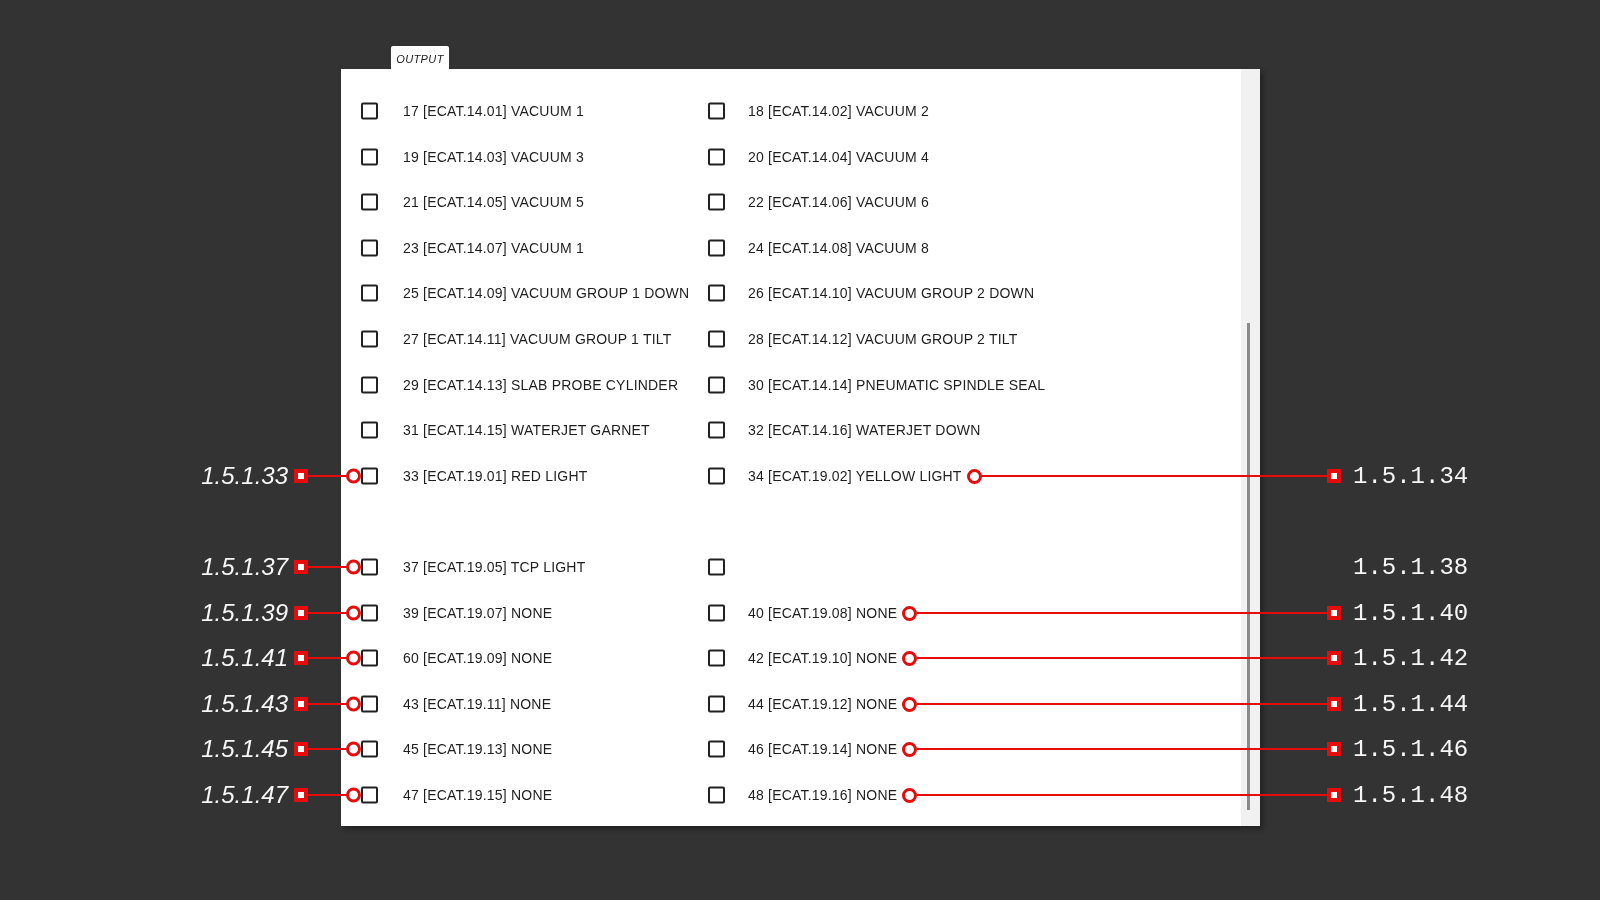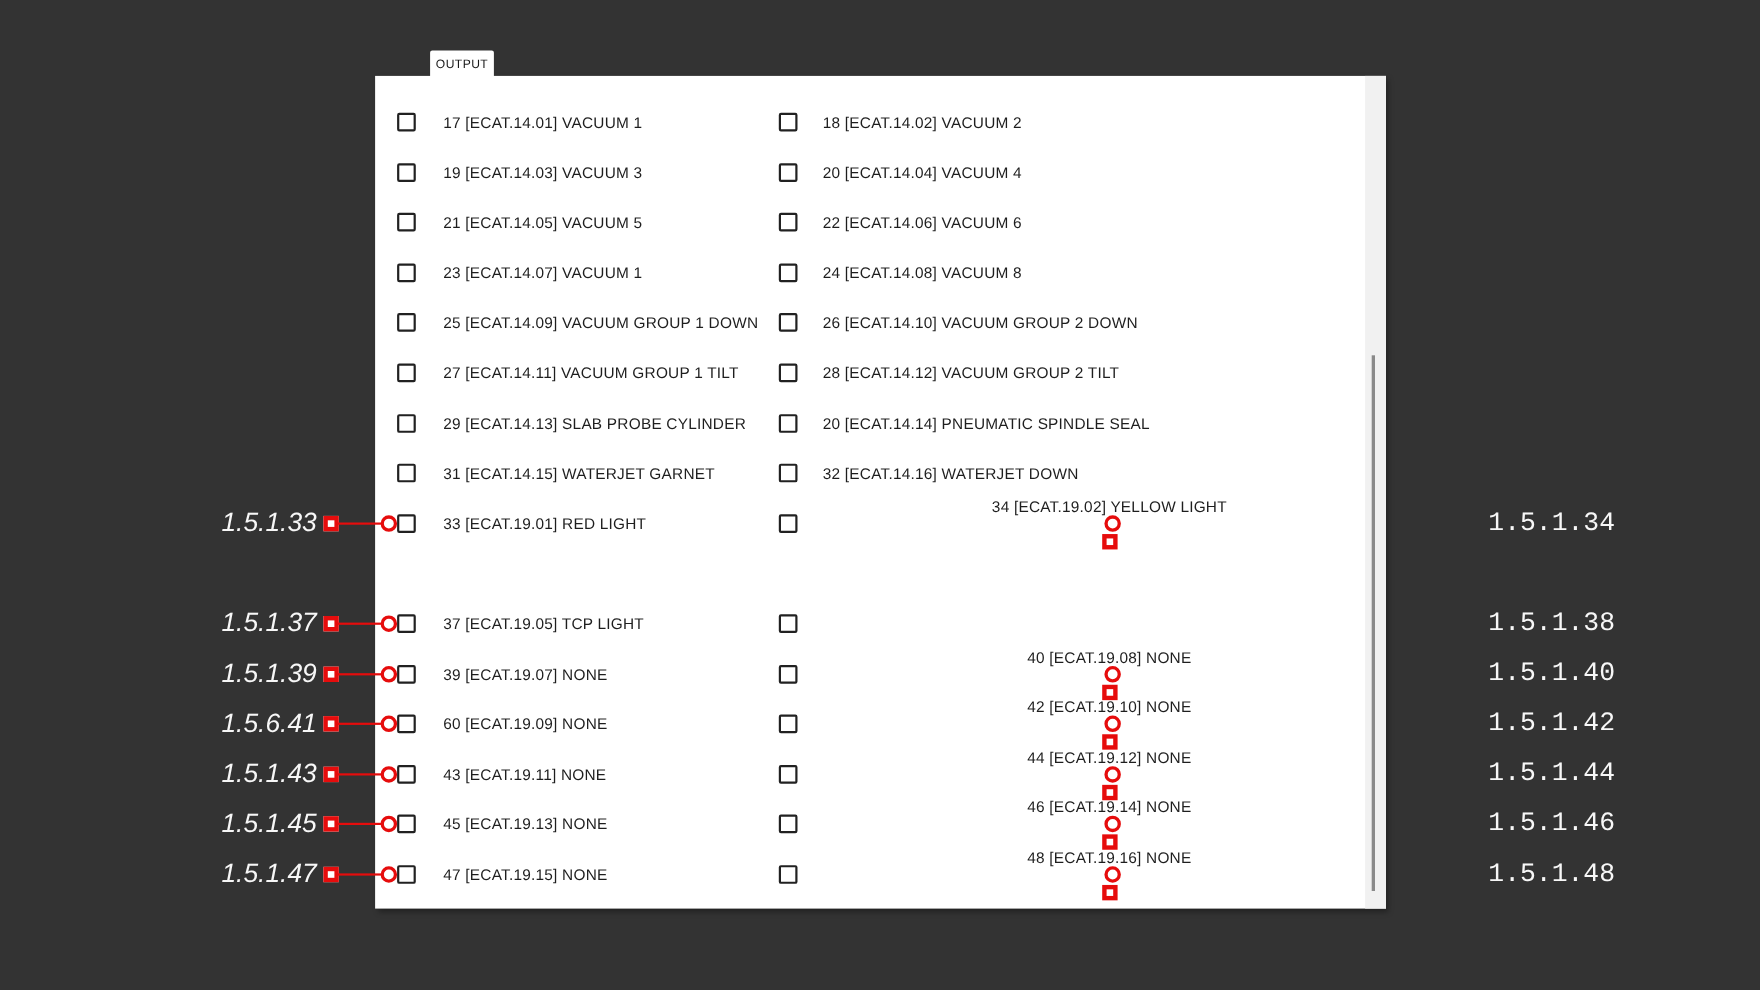--- a/index.html
+++ b/index.html
@@ -5,21 +5,21 @@
   * { margin:0; padding:0; box-sizing:border-box; }
   html,body { width:1600px; height:900px; overflow:hidden; }
   body { background:#333333; font-family:"Liberation Sans", sans-serif; position:relative; }
 
   .stage { position:absolute; left:0; top:0; width:1600px; height:900px; }
 
   
   .tab { position:absolute; left:391px; top:46px; width:58px; height:25px;
          background:#ffffff; color:#1a1a1a; font-size:11px; letter-spacing:.4px;
          display:flex; align-items:center; justify-content:center;
-         border-radius:2px 2px 0 0; z-index:2; }
+         border-radius:2px 2px 0 0; z-index:2;font-style:italic; }
 
   
   .panel { position:absolute; left:341px; top:69px; width:919px; height:757px;
            background:#ffffff; box-shadow:3px 3px 5px rgba(0,0,0,.35); z-index:1; }
 
   
   .sb-track { position:absolute; left:1241px; top:69px; width:19px; height:757px;
               background:#f1f1f1; z-index:3; }
   .sb-thumb { position:absolute; left:1247px; top:323px; width:3px; height:487px;
               background:#8a8a8a; z-index:4; }
@@ -44,21 +44,21 @@
   .tag-left  { left:130px; width:158px; text-align:right;font-style:italic; }
   .tag-right { left:1353px;font-family:Liberation Mono, monospace; }
 
   .sq { width:14px; height:14px; border:4px solid #e60c0c; background:#fff; }
   .sq-left { left:294px; }
   .dot { width:15px; height:15px; border:3px solid #e60c0c; border-radius:50%; background:#fff; }
   .dot-left { left:346px; }
   .ln { height:2px; background:#e60c0c; }
   .ln-left { left:306px; width:42px; }
 
-  .rwrap { left:712px; width:593px; display:flex; align-items:center;flex-direction:column; }
+  .rwrap { left:748px; width:593px; display:flex; align-items:center; }
   .rwrap .lbl { position:static; transform:none; }
   .rwrap .dot { flex:0 0 15px; margin-left:5px; }
   .rwrap .ln-flex { flex:1 1 auto; height:2px; background:#e60c0c; }
   .rwrap .sq { flex:0 0 14px; }
 </style>
 </head>
 <body>
 
 <div class="stage">
 
@@ -100,21 +100,21 @@
   <div class="row" style="top:316px">
     <div class="cb cb-left"></div>
     <div class="lbl lbl-left">27 [ECAT.14.11] VACUUM GROUP 1 TILT</div>
     <div class="cb cb-right"></div>
     <div class="lbl lbl-right">28 [ECAT.14.12] VACUUM GROUP 2 TILT</div>
   </div>
   <div class="row" style="top:362px">
     <div class="cb cb-left"></div>
     <div class="lbl lbl-left">29 [ECAT.14.13] SLAB PROBE CYLINDER</div>
     <div class="cb cb-right"></div>
-    <div class="lbl lbl-right">20 [ECAT.14.14] PNEUMATIC SPINDLE SEAL</div>
+    <div class="lbl lbl-right">30 [ECAT.14.14] PNEUMATIC SPINDLE SEAL</div>
   </div>
   <div class="row" style="top:407px">
     <div class="cb cb-left"></div>
     <div class="lbl lbl-left">31 [ECAT.14.15] WATERJET GARNET</div>
     <div class="cb cb-right"></div>
     <div class="lbl lbl-right">32 [ECAT.14.16] WATERJET DOWN</div>
   </div>
 
   <div class="row" style="top:453px">
     <div class="tag tag-left">1.5.1.33</div>
@@ -156,21 +156,21 @@
     <div class="rwrap">
       <span class="lbl">40 [ECAT.19.08] NONE</span>
       <span class="dot"></span>
       <span class="ln-flex"></span>
       <span class="sq"></span>
     </div>
     <div class="tag tag-right">1.5.1.40</div>
   </div>
 
   <div class="row" style="top:635px">
-    <div class="tag tag-left">1.5.6.41</div>
+    <div class="tag tag-left">1.5.1.41</div>
     <div class="sq sq-left"></div>
     <div class="ln ln-left"></div>
     <div class="dot dot-left"></div>
     <div class="cb cb-left"></div>
     <div class="lbl lbl-left">60 [ECAT.19.09] NONE</div>
     <div class="cb cb-right"></div>
     <div class="rwrap">
       <span class="lbl">42 [ECAT.19.10] NONE</span>
       <span class="dot"></span>
       <span class="ln-flex"></span>

